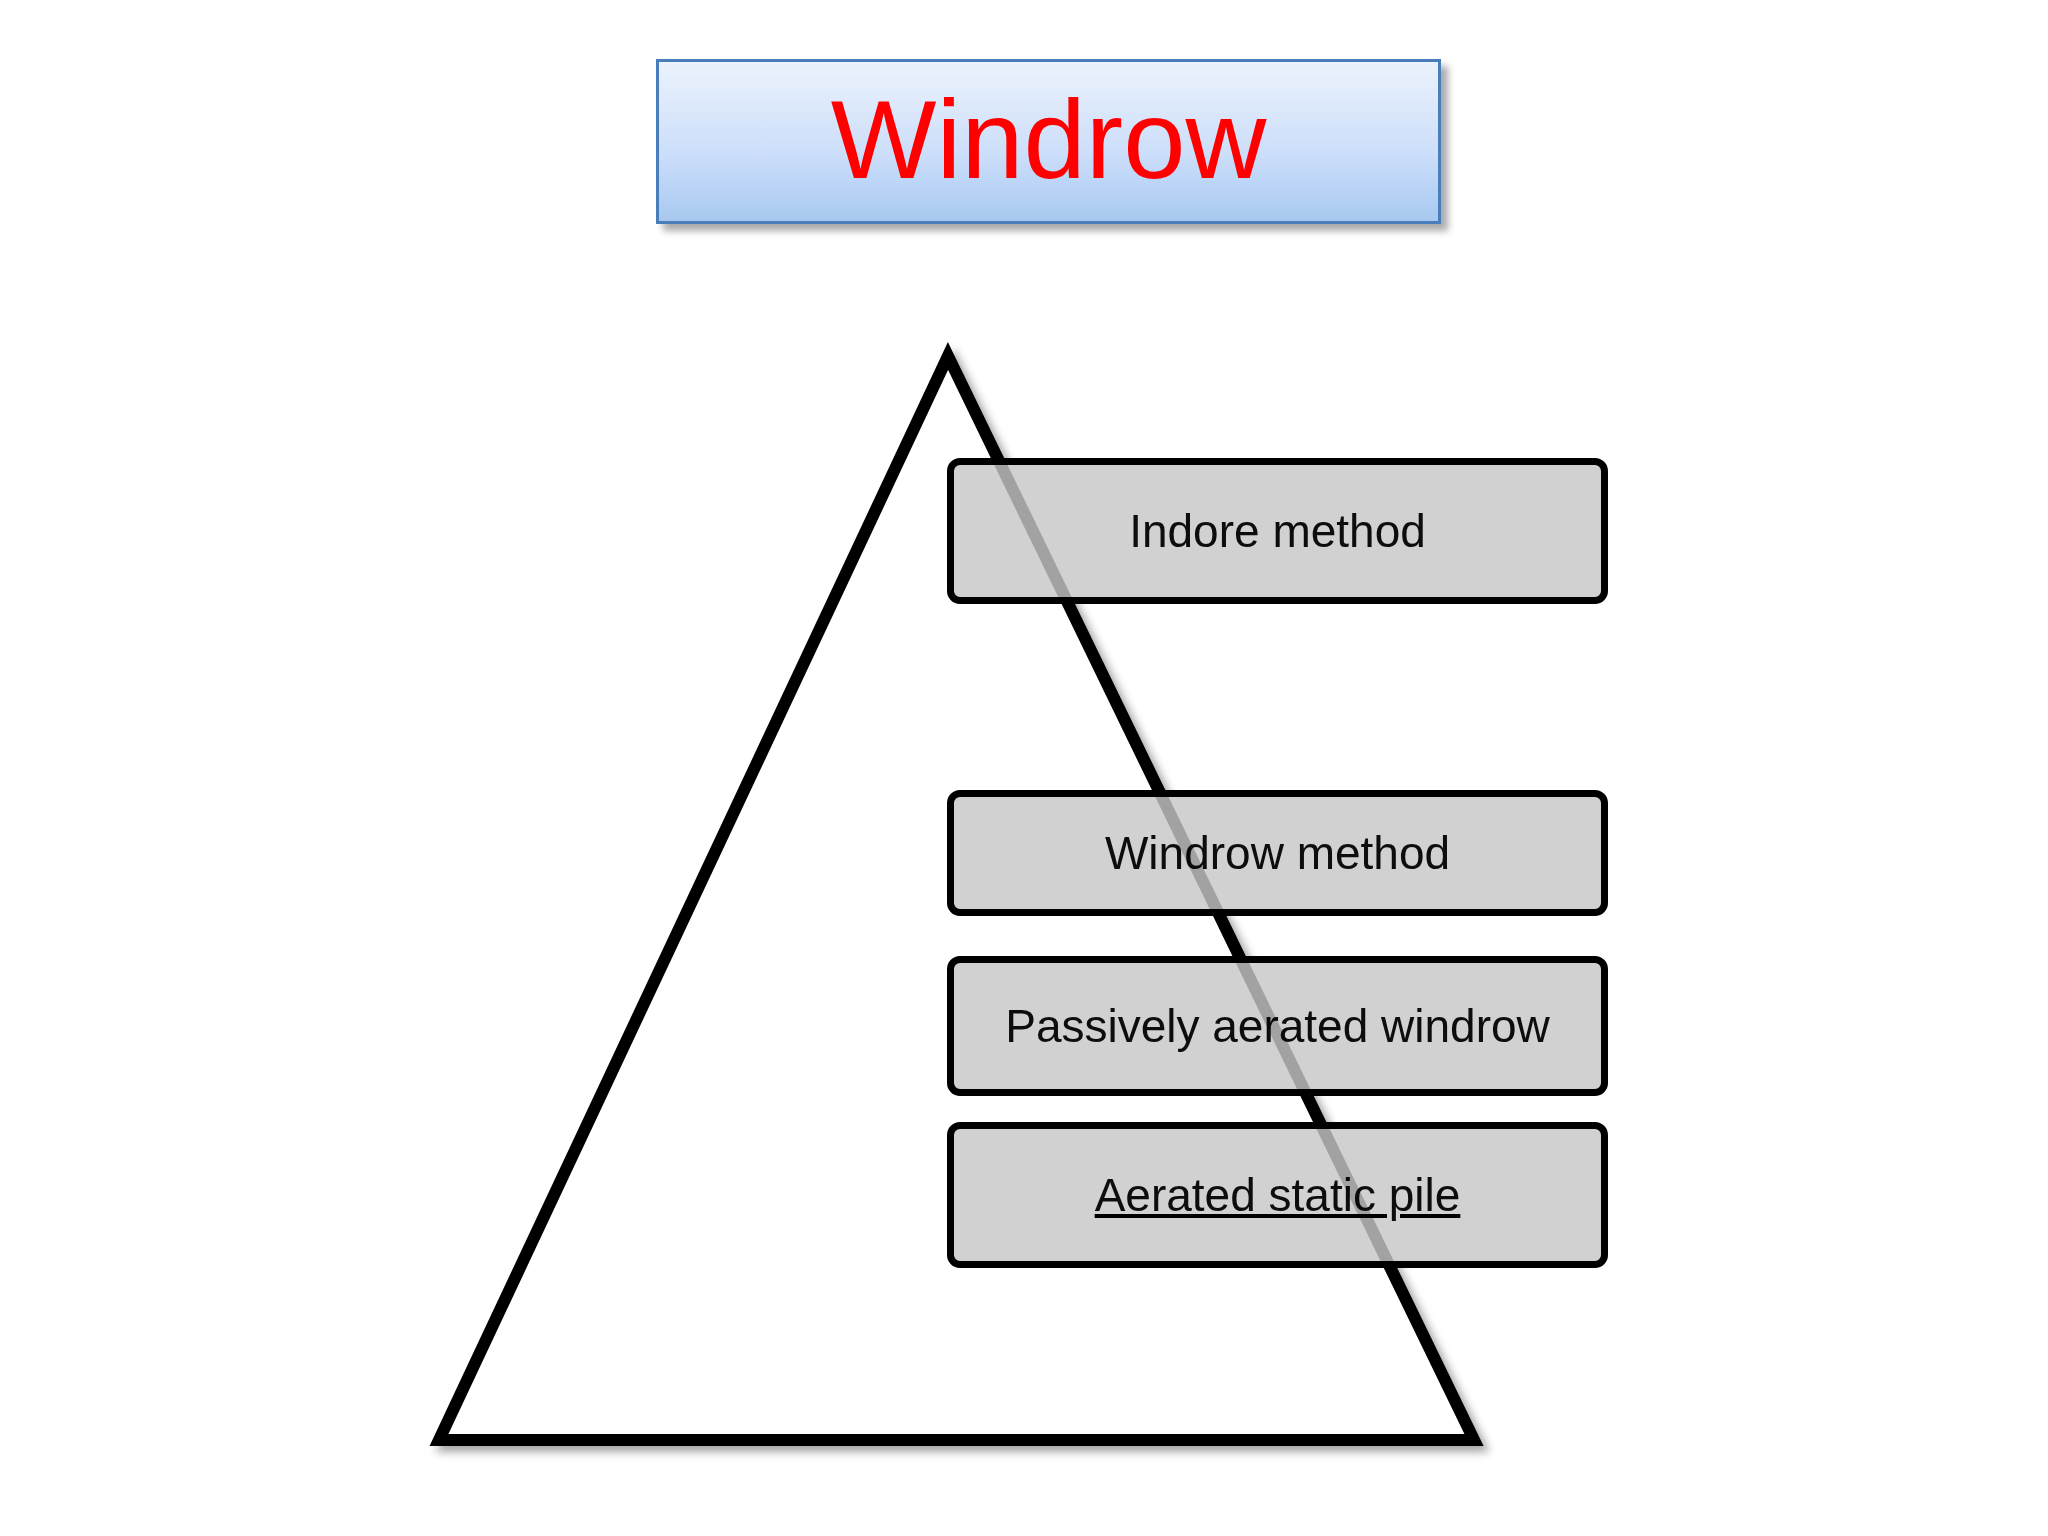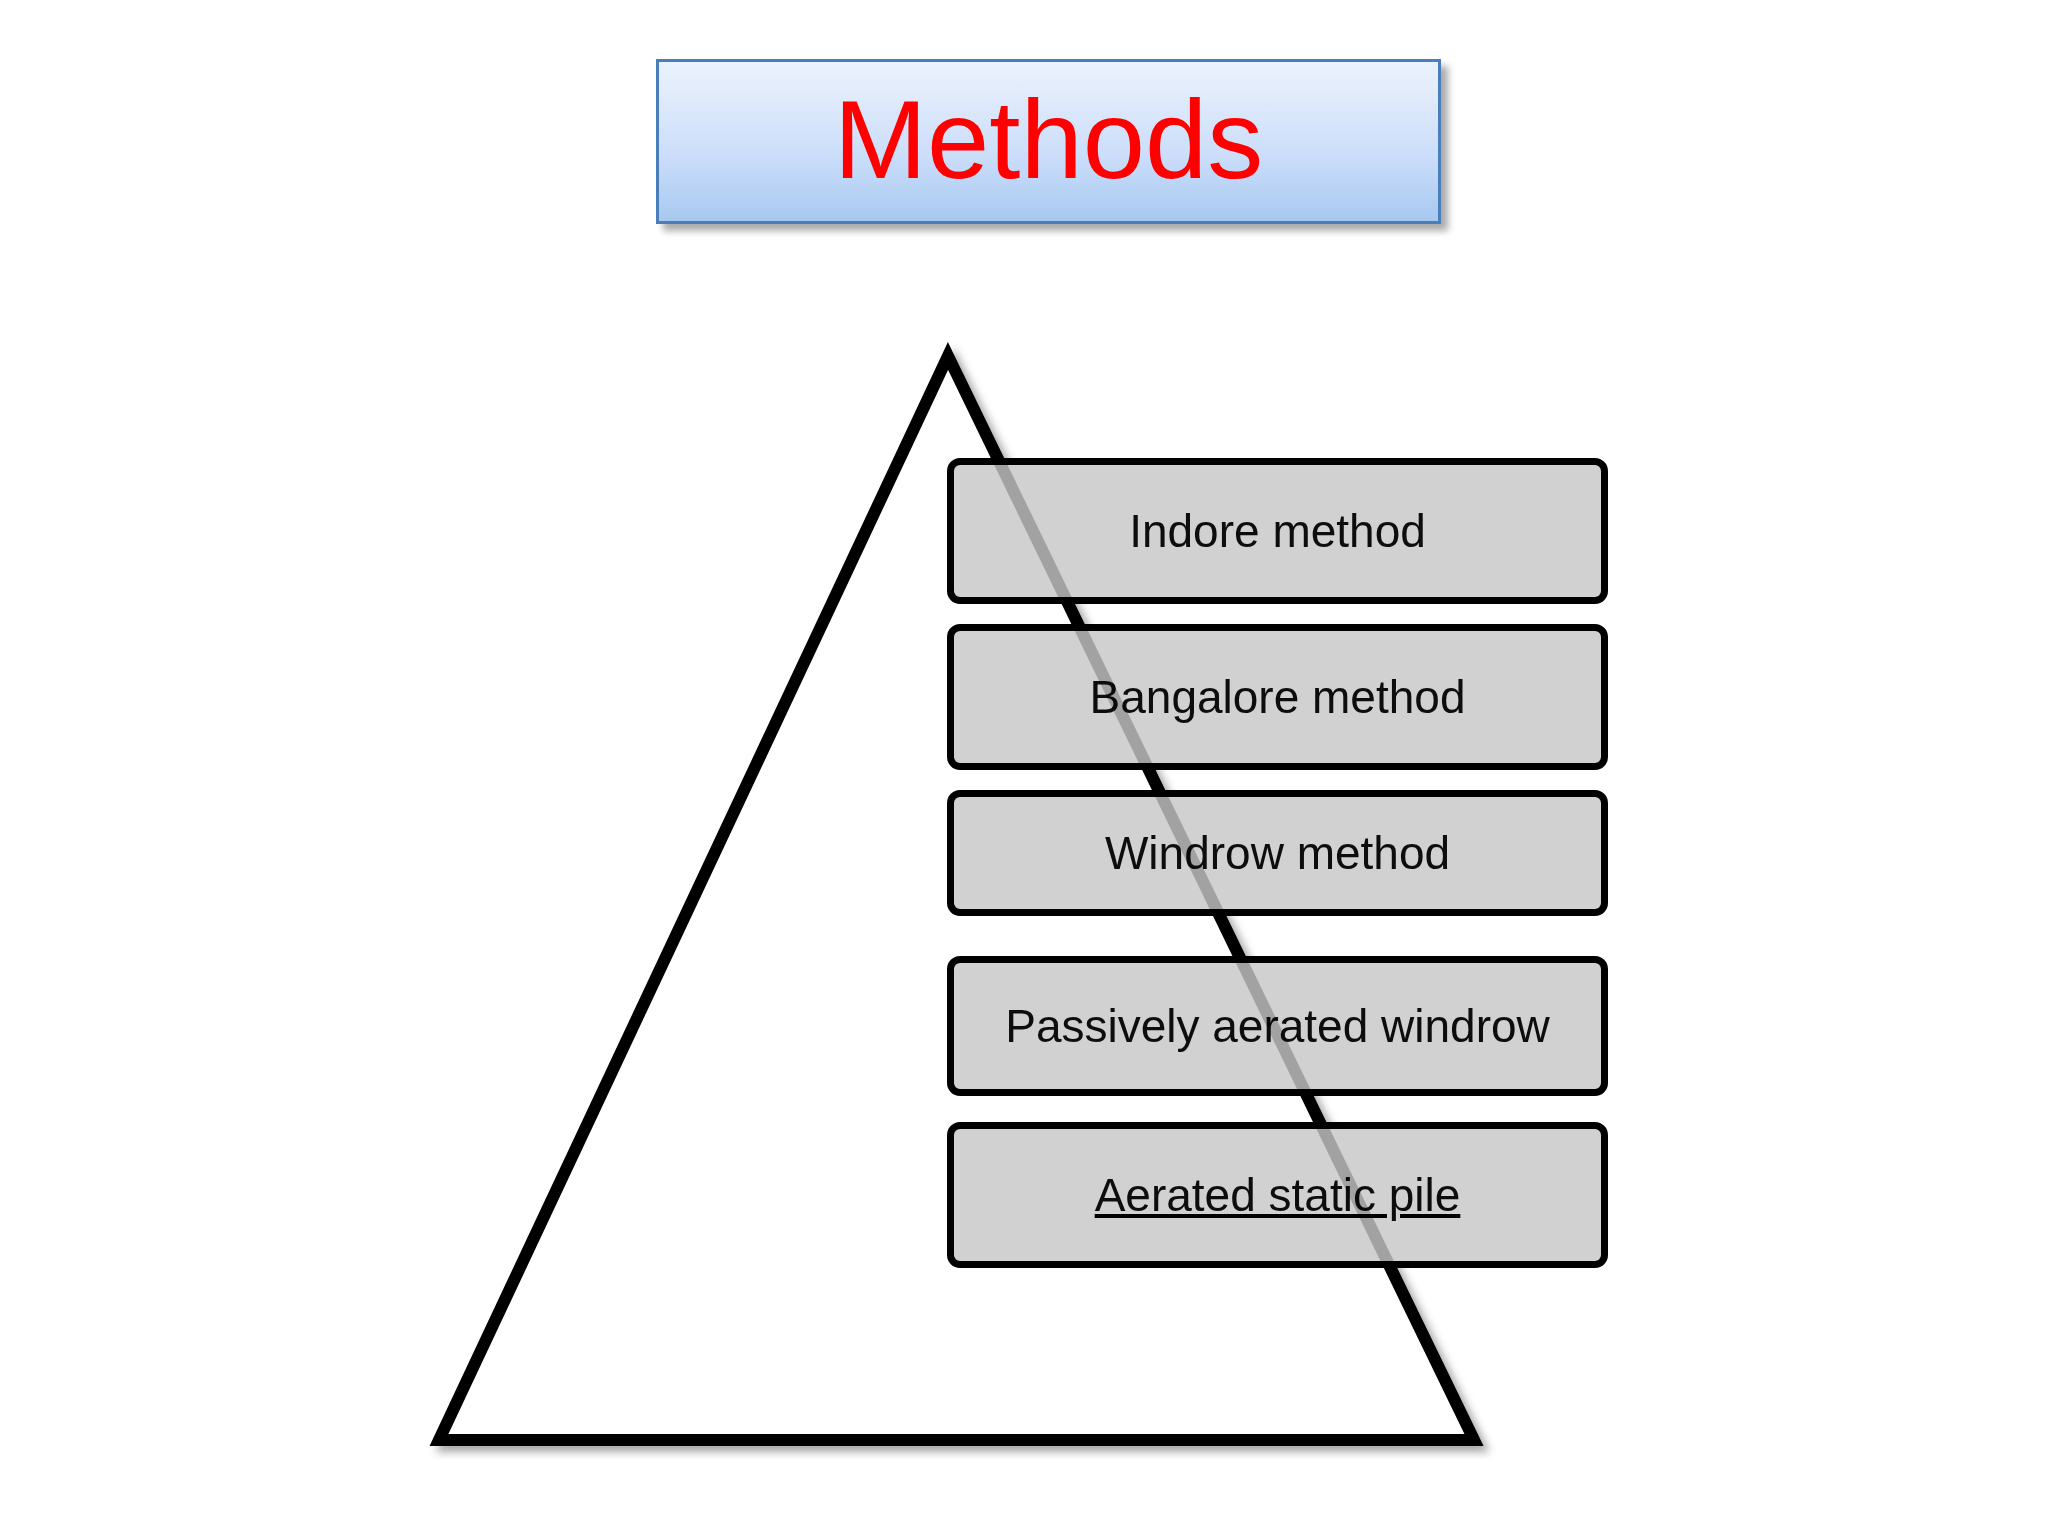--- a/index.html
+++ b/index.html
@@ -91,39 +91,36 @@
     z-index: 6;
     opacity: 0.22;
   }
 </style>
 </head>
 <body>
 
 <div id="slide">
 
   <div class="title-box">
-    <span class="title-text">Methods</span>
+    <span class="title-text">Windrow</span>
   </div>
 
   <svg id="triangle-svg" viewBox="0 0 2048 1536">
     <defs>
       <filter id="triShadow" x="-20%" y="-20%" width="160%" height="160%">
         <feDropShadow dx="6" dy="6" stdDeviation="4" flood-color="#000000" flood-opacity="0.35"></feDropShadow>
       </filter>
     </defs>
     <polygon points="948,356 1474,1440 439,1440" fill="#ffffff" stroke="#000000" stroke-width="12" stroke-linejoin="miter" filter="url(#triShadow)"></polygon>
   </svg>
 
   <div class="method-box" style="top:458px;  height:146px;">
     <span class="method-label">Indore method</span>
   </div>
 
-  <div class="method-box" style="top:624px;  height:146px;">
-    <span class="method-label">Bangalore method</span>
-  </div>
 
   <div class="method-box" style="top:790px;  height:126px;">
     <span class="method-label">Windrow method</span>
   </div>
 
   <div class="method-box" style="top:956px;  height:140px;">
     <span class="method-label">Passively aerated windrow</span>
   </div>
 
   <div class="method-box" style="top:1122px; height:146px;text-decoration:underline;">

